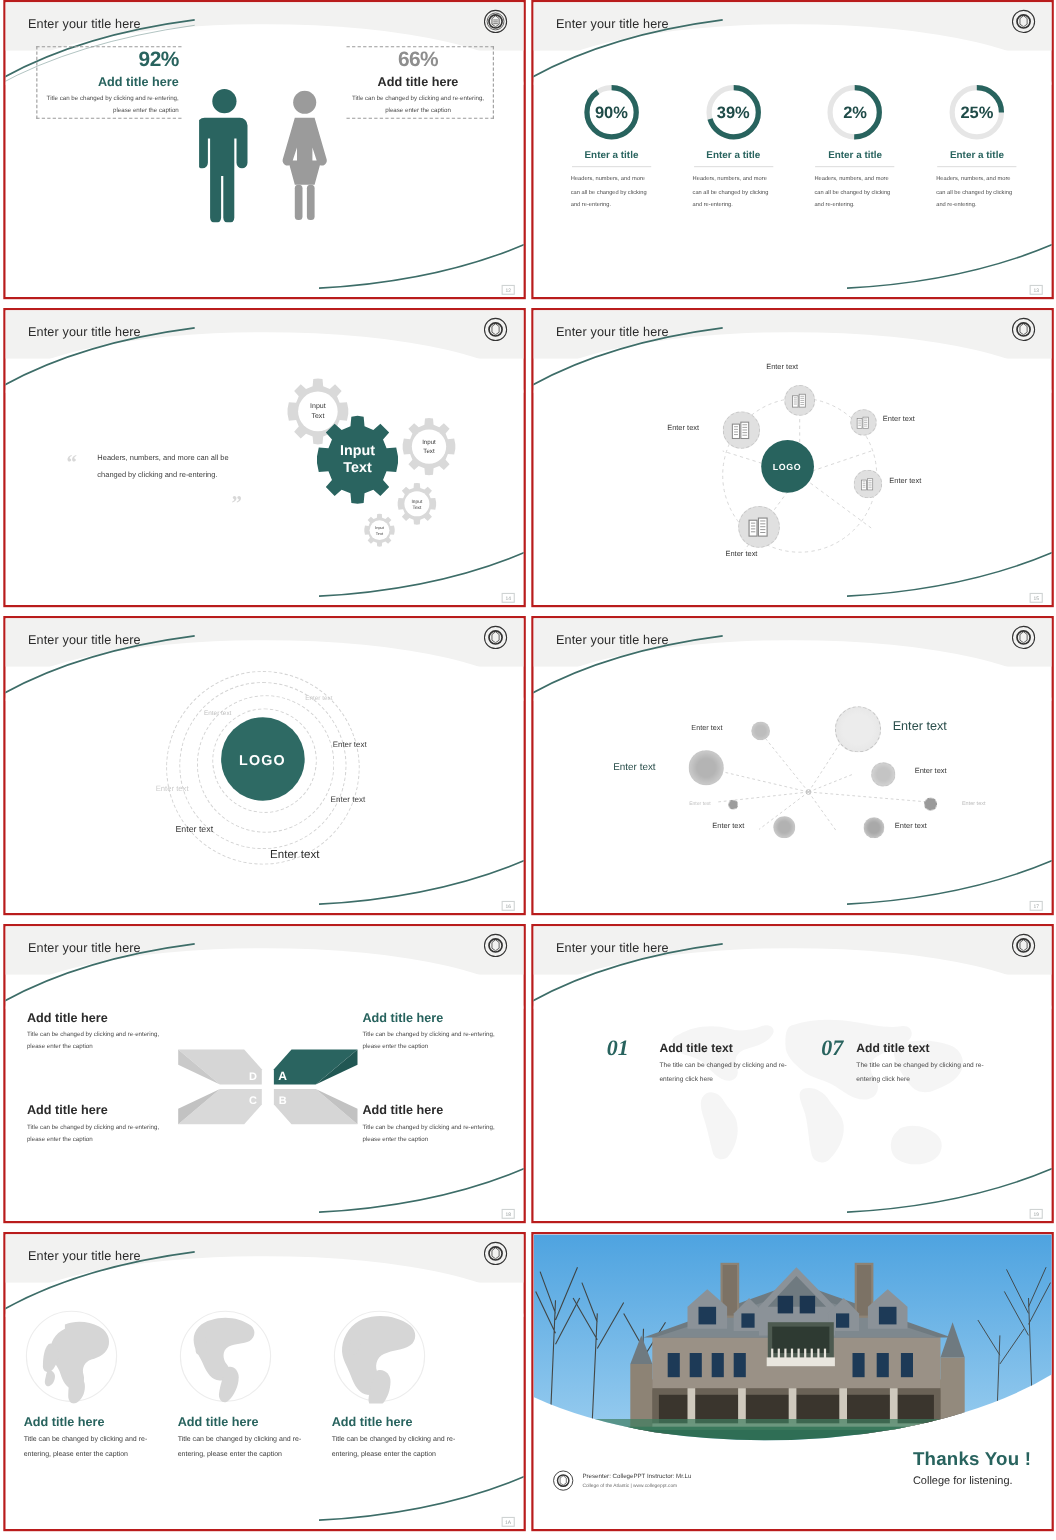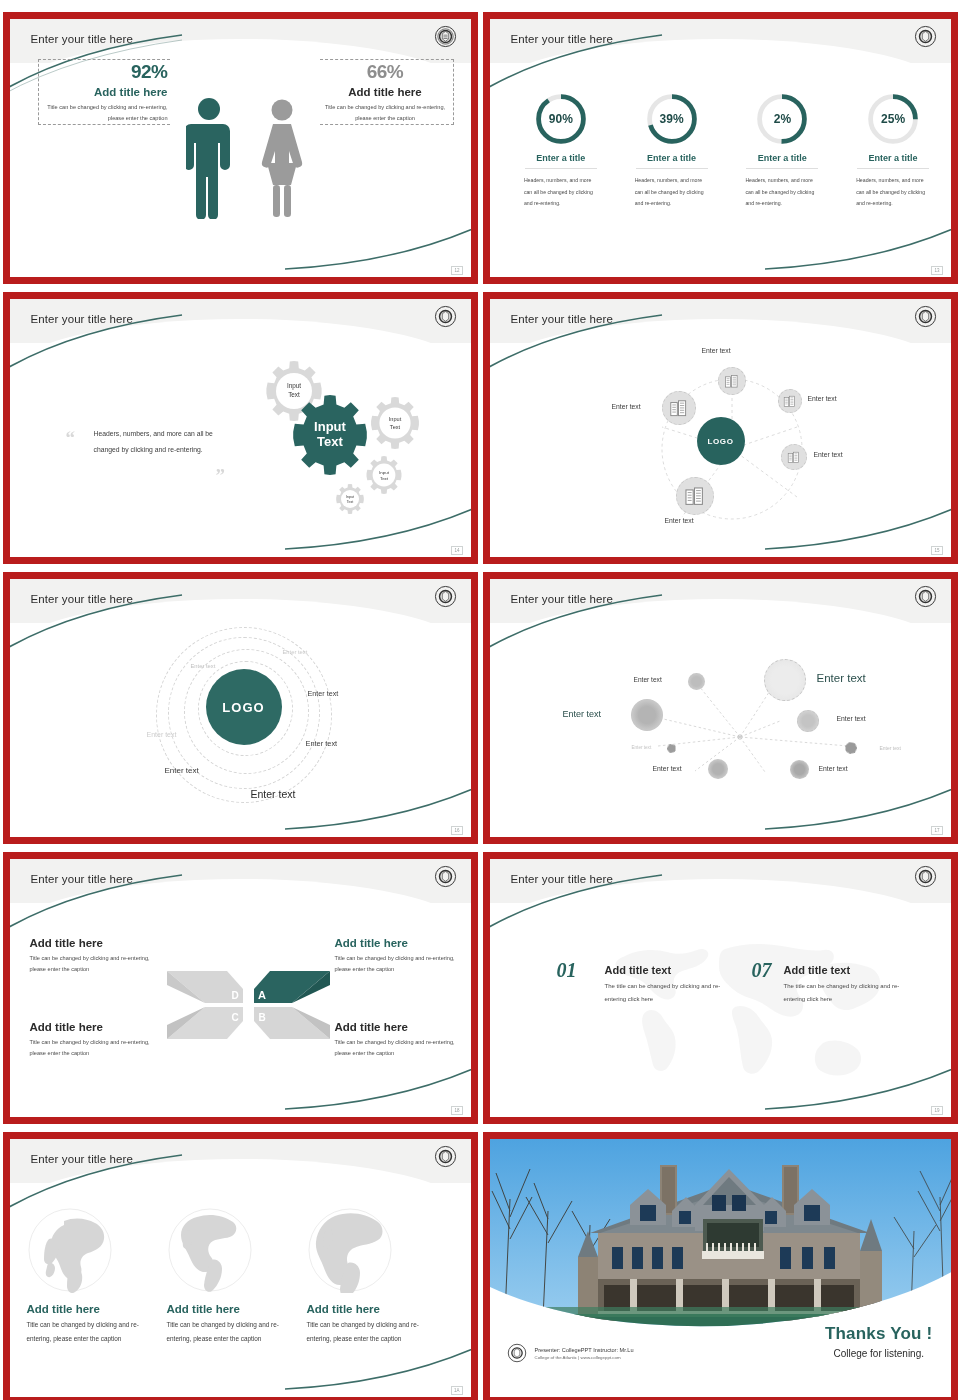--- a/index.html
+++ b/index.html
@@ -11,24 +11,24 @@
   }
   .grid{
     width:960px; height:1400px;
     display:grid;
     grid-template-columns:480px 480px;
     grid-template-rows:280px 280px 280px 280px 280px;
   }
   .slide{
     position:relative;
     width:475px; height:272px;
-    margin:12px auto;
+    margin:0 auto;
     background:#ffffff;
     overflow:hidden;
-    border:7px solid #b91c1c;
+    border:2px solid #b91c1c;
   }
   
   .hdr{
     position:absolute; left:0; top:0; width:100%; height:44px;
     background:#f2f2f1;
     z-index:1;
   }
   .hdr-curve{
     position:absolute; left:0; top:20px; width:100%; height:55px;
     background:#ffffff;
@@ -77,21 +77,21 @@
   .br3{ left:310px; top:105px; width:134px; height:1px; border-width:1px 0 0 0; }
   .figman{ position:absolute; left:176px; top:78px; }
   .figwoman{ position:absolute; left:249px; top:80px; }
 
   
   .donuts{ position:absolute; left:16px; top:72px; width:443px; display:flex; }
   .dcell{ flex:1; text-align:center; }
   .ring{ width:56px; height:56px; margin:0 auto; position:relative; }
   .ring .rv{
     position:absolute; inset:0; display:flex; align-items:center;
-    justify-content:center; font-size:12px; font-weight:bold; color:#1f4b48;
+    justify-content:center; font-size:15px; font-weight:bold; color:#1f4b48;
   }
   .d-title{ font-size:9px; font-weight:bold; color:#28635e; margin-top:6px; }
   .d-sep{ width:72px; height:1px; background:#dedede; margin:5px auto 6px; }
   .d-desc{ font-size:5.2px; color:#4c4c4c; line-height:2.25; width:74px; margin:0 auto; text-align:left; }
 
   
   .quote{ position:absolute; left:56px; top:128px; font-size:19px; color:#d8d8d8; font-family:"Liberation Serif",serif; font-weight:bold; }
   .quote2{ left:206px; top:166px; }
   .qtext{ position:absolute; left:84px; top:127px; width:128px; font-size:6.8px; color:#3d3d3d; line-height:2.35; }
 
@@ -116,21 +116,21 @@
   .n-title{ font-size:11px; font-weight:bold; color:#2b2b2b; }
   .n-desc{ font-size:6px; color:#4a4a4a; line-height:2.1; margin-top:4px; }
 
   
   .gcell{ position:absolute; top:68px; width:130px; }
   .g-title{ font-size:11.5px; font-weight:bold; color:#28635e; margin-top:6px; }
   .g-desc{ font-size:6.4px; color:#3d3d3d; line-height:2.15; margin-top:3px; }
 
   
   .photo{ position:absolute; left:0; top:0; width:100%; height:200px; overflow:hidden; }
-  .thanks{ position:absolute; right:18px; bottom:38px; text-align:center; }
+  .thanks{ position:absolute; right:18px; bottom:38px; text-align:left; }
   .thanks h2{ font-size:17px; color:#28635e; font-weight:bold; letter-spacing:.2px; }
   .thanks p{ font-size:10px; color:#2b2b2b; margin-top:4px; }
   .foot{ position:absolute; left:17px; bottom:34px; display:flex; align-items:center; gap:8px; }
   .foot .l1{ font-size:5.6px; color:#3a3a3a; }
   .foot .l2{ font-size:4.4px; color:#6a6a6a; margin-top:2px; }
 </style>
 </head>
 <body>
 
 <div class="grid">

